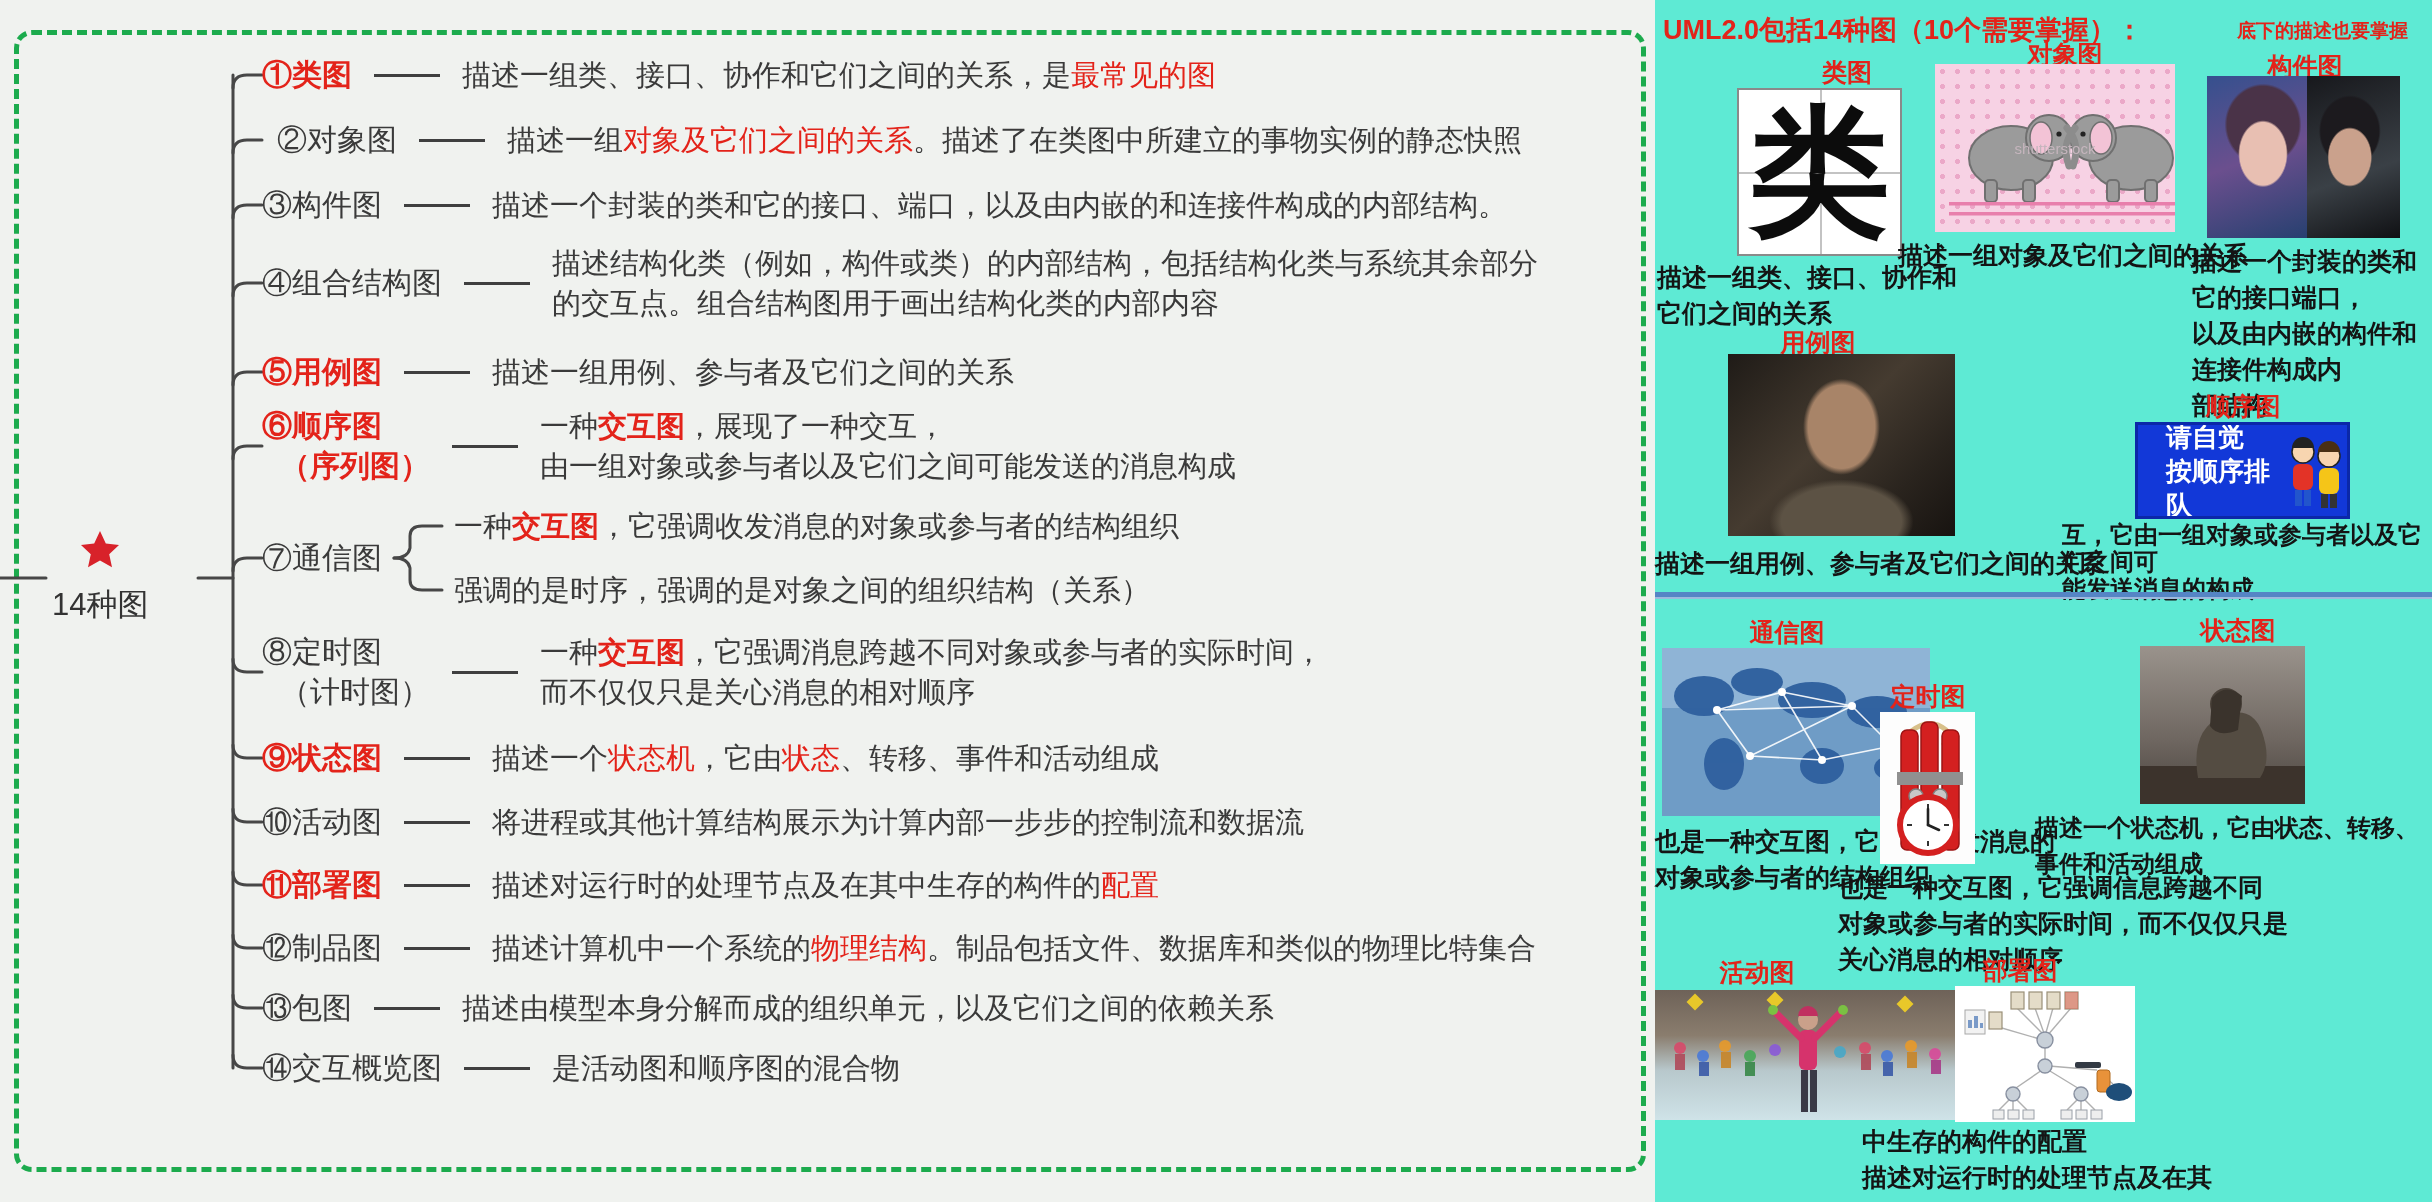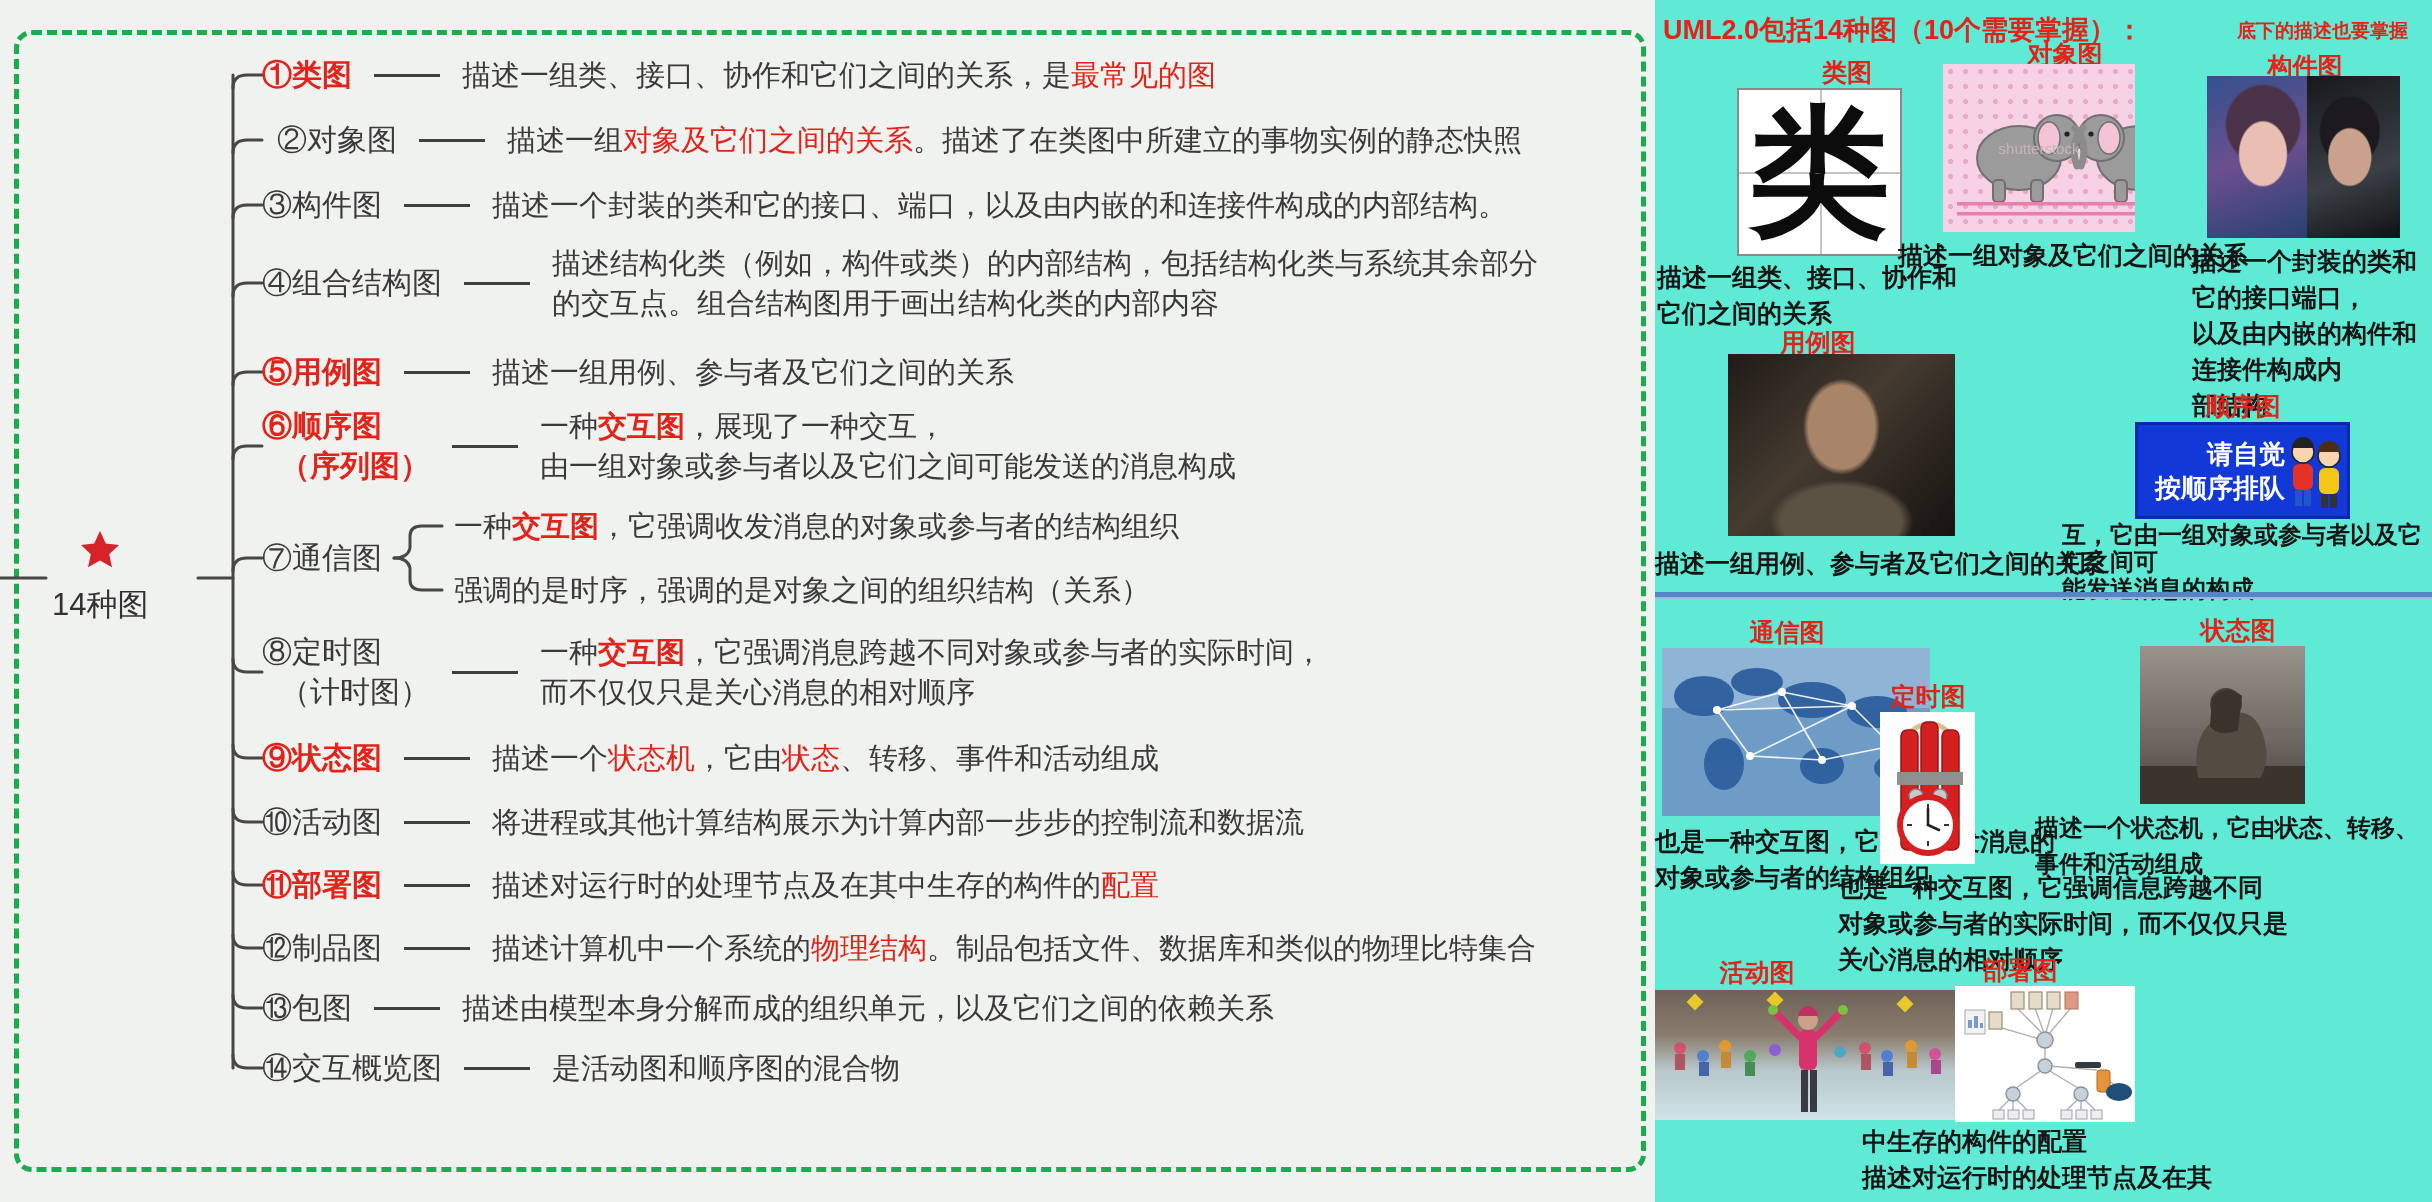--- a/index.html
+++ b/index.html
@@ -52,21 +52,21 @@
   .img{position:absolute;overflow:hidden;}
 
   
   .img-class{left:82px;top:88px;width:165px;height:168px;background:#fff;border:2px solid #8a8a8a;}
   .img-class .gh{position:absolute;left:0;top:50%;width:100%;height:2px;background:#c3c3c3;}
   .img-class .gv{position:absolute;left:50%;top:0;width:2px;height:100%;background:#c3c3c3;}
   .img-class .glyph{position:absolute;left:0;top:2px;width:100%;height:100%;
     display:flex;align-items:center;justify-content:center;font-size:140px;font-weight:bold;color:#0c0c0c;}
 
   
-  .img-object{left:288px;top:64px;width:192px;height:168px;background:#f7d2e4;
+  .img-object{left:280px;top:64px;width:240px;height:168px;background:#f7d2e4;
     background-image:radial-gradient(#eba8c8 2.5px,transparent 2.6px);background-size:15px 15px;padding-left:14px;}
   .img-object .wm{position:absolute;left:0;top:76px;width:100%;text-align:center;
     font-family:"Liberation Sans",sans-serif;font-size:15px;color:#c5b5bd;}
 
   
   .img-comp{left:552px;top:76px;width:193px;height:162px;display:flex;}
   .img-comp .half-l{width:52%;height:100%;
     background:radial-gradient(ellipse 40px 54px at 56% 48%,#e8bfb2 58%,rgba(0,0,0,0) 62%),
       radial-gradient(ellipse 62px 66px at 56% 30%,#4a3348 58%,rgba(0,0,0,0) 62%),
       linear-gradient(160deg,#35508e,#6b4f8e 50%,#274070);}
@@ -77,22 +77,22 @@
 
   
   .img-usecase{left:73px;top:354px;width:227px;height:182px;
     background:radial-gradient(ellipse 64px 80px at 50% 40%,#a88468 52%,rgba(0,0,0,0) 60%),
       radial-gradient(ellipse 120px 70px at 50% 92%,#5c5244 50%,rgba(0,0,0,0) 60%),
       linear-gradient(135deg,#1f1b17,#453b30 45%,#2a241e 75%,#171310);}
 
   
   .img-seq{left:480px;top:422px;width:215px;height:97px;background:#1238d8;border:3px solid #0b28a8;
     display:flex;align-items:center;}
-  .img-seq .sign{flex:1;text-align:right;color:#fff;font-weight:bold;font-size:26px;line-height:34px;
-    font-family:"Liberation Sans",sans-serif;}
+  .img-seq .sign{flex:1;text-align:left;color:#fff;font-weight:bold;font-size:26px;line-height:34px;
+    font-family:"Liberation Sans",sans-serif;padding-left:28px;}
 
   
   .img-comm{left:7px;top:648px;width:268px;height:168px;}
 
   
   .img-time{left:225px;top:712px;width:95px;height:152px;background:#fdfdfd;}
 
   
   .img-state{left:485px;top:646px;width:165px;height:158px;
     background:linear-gradient(180deg,#9a938c,#6e6660 60%,#4a443e);}

